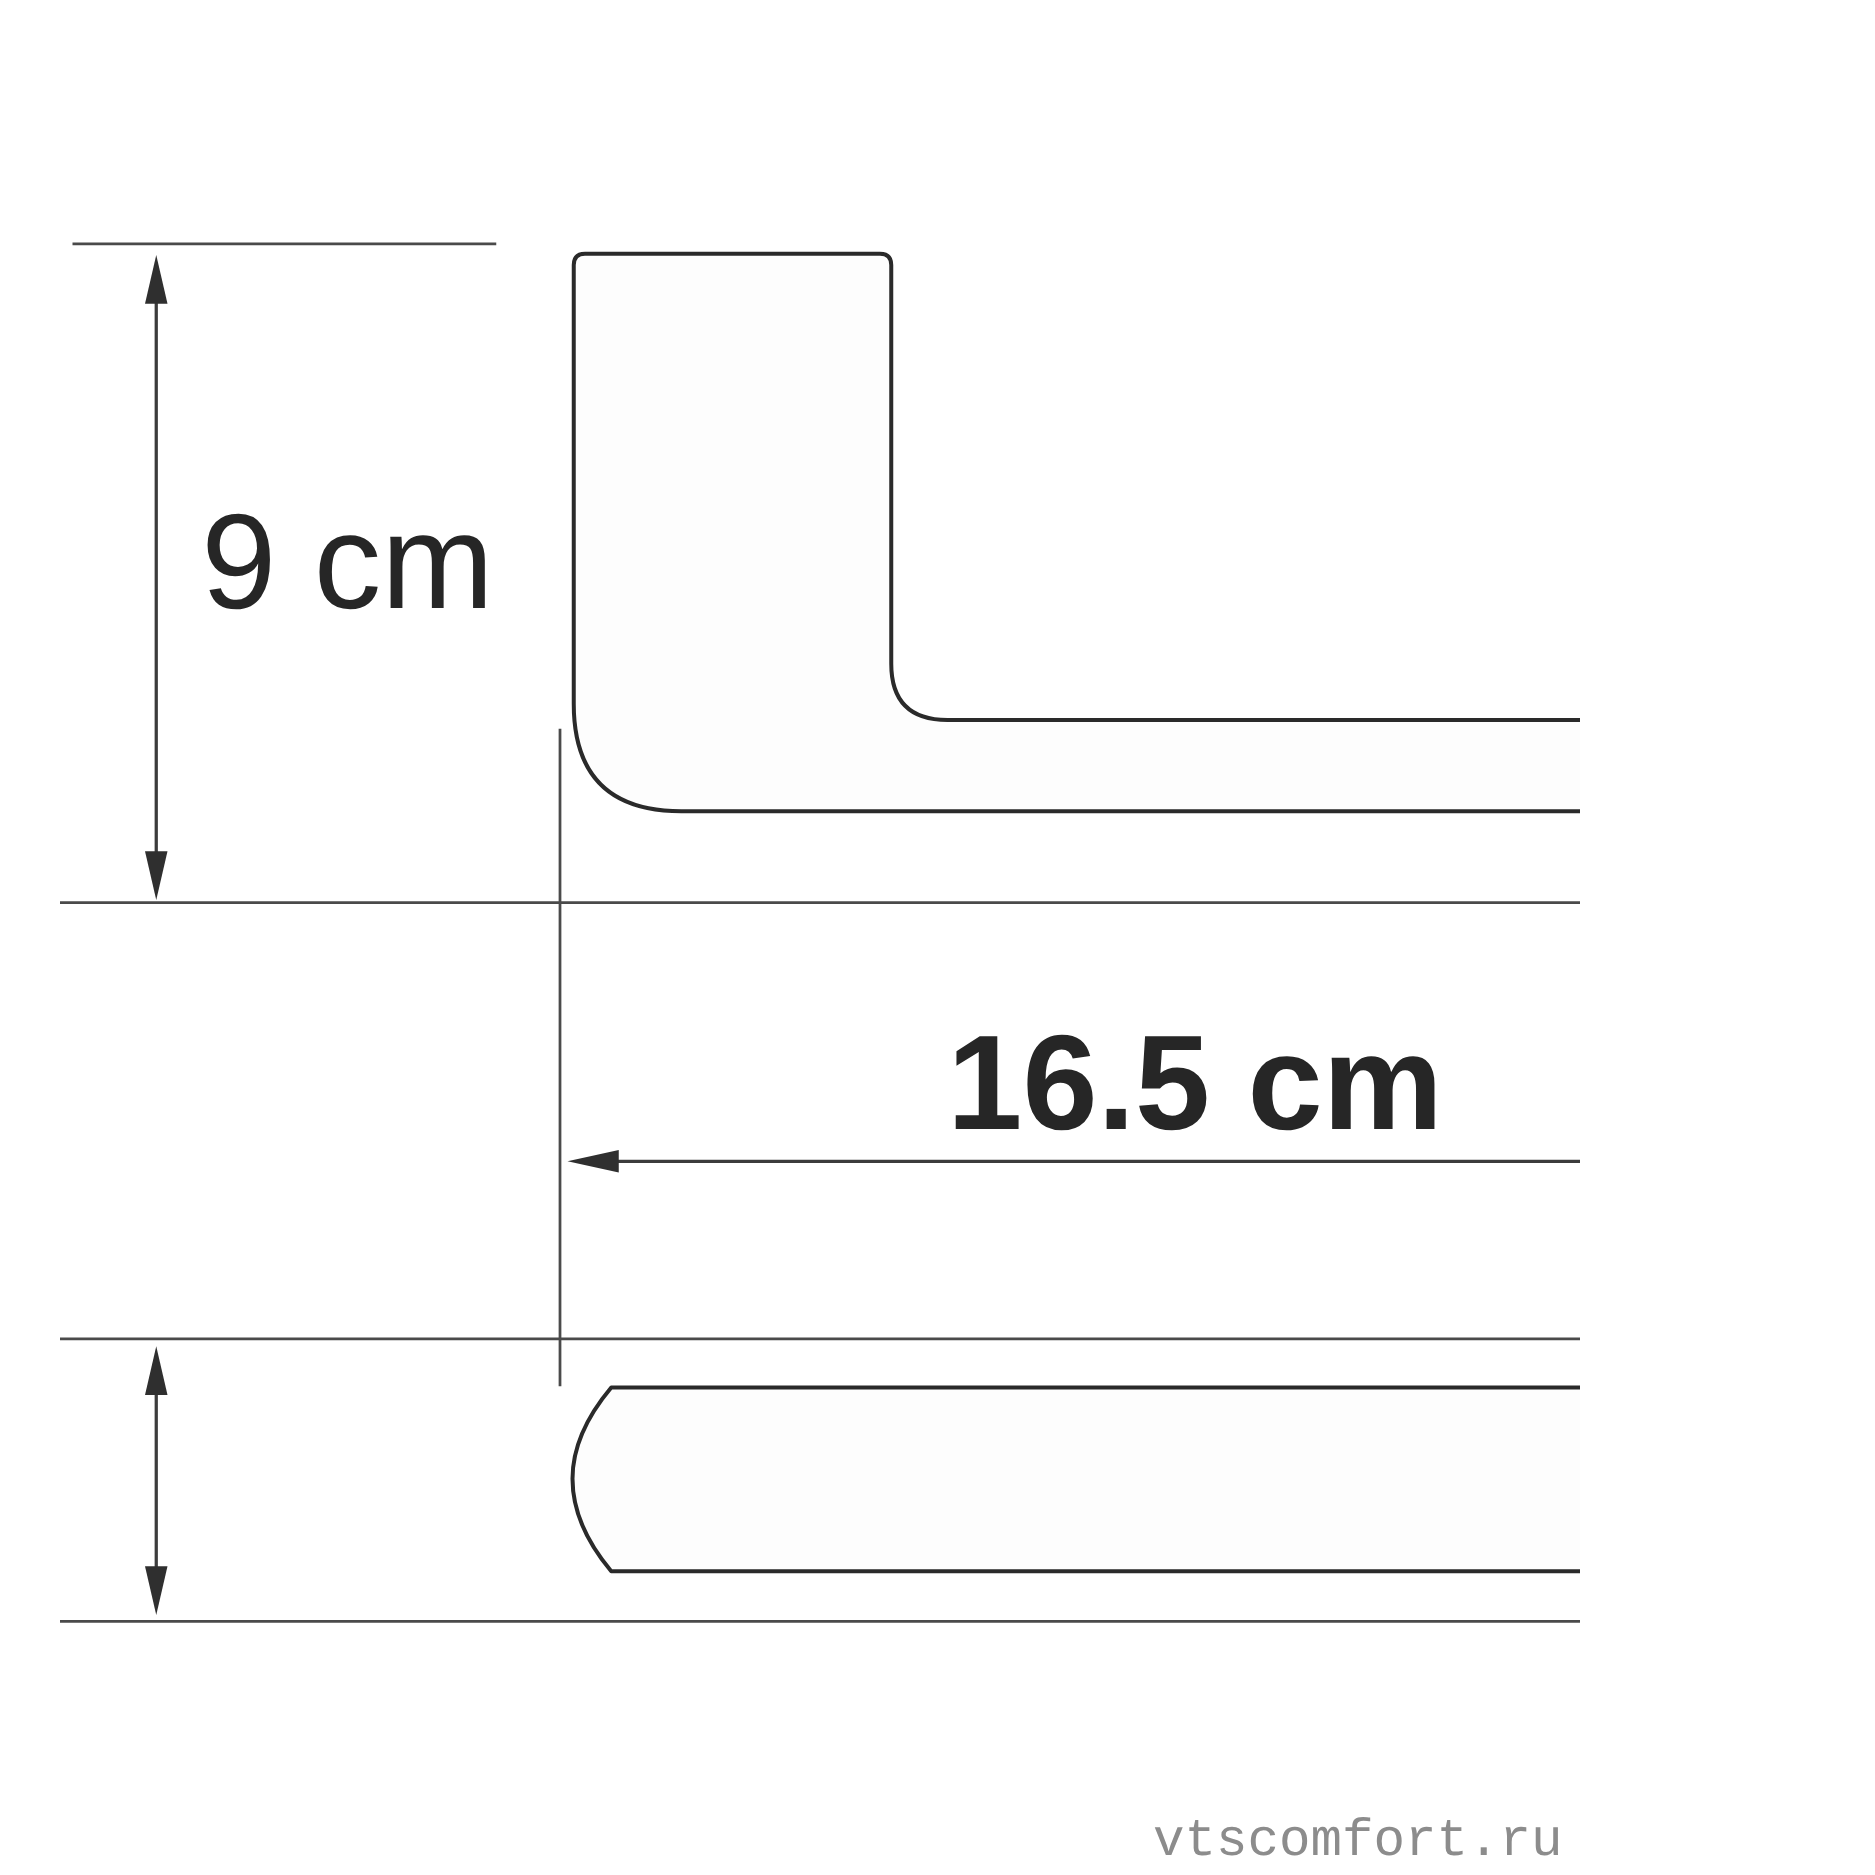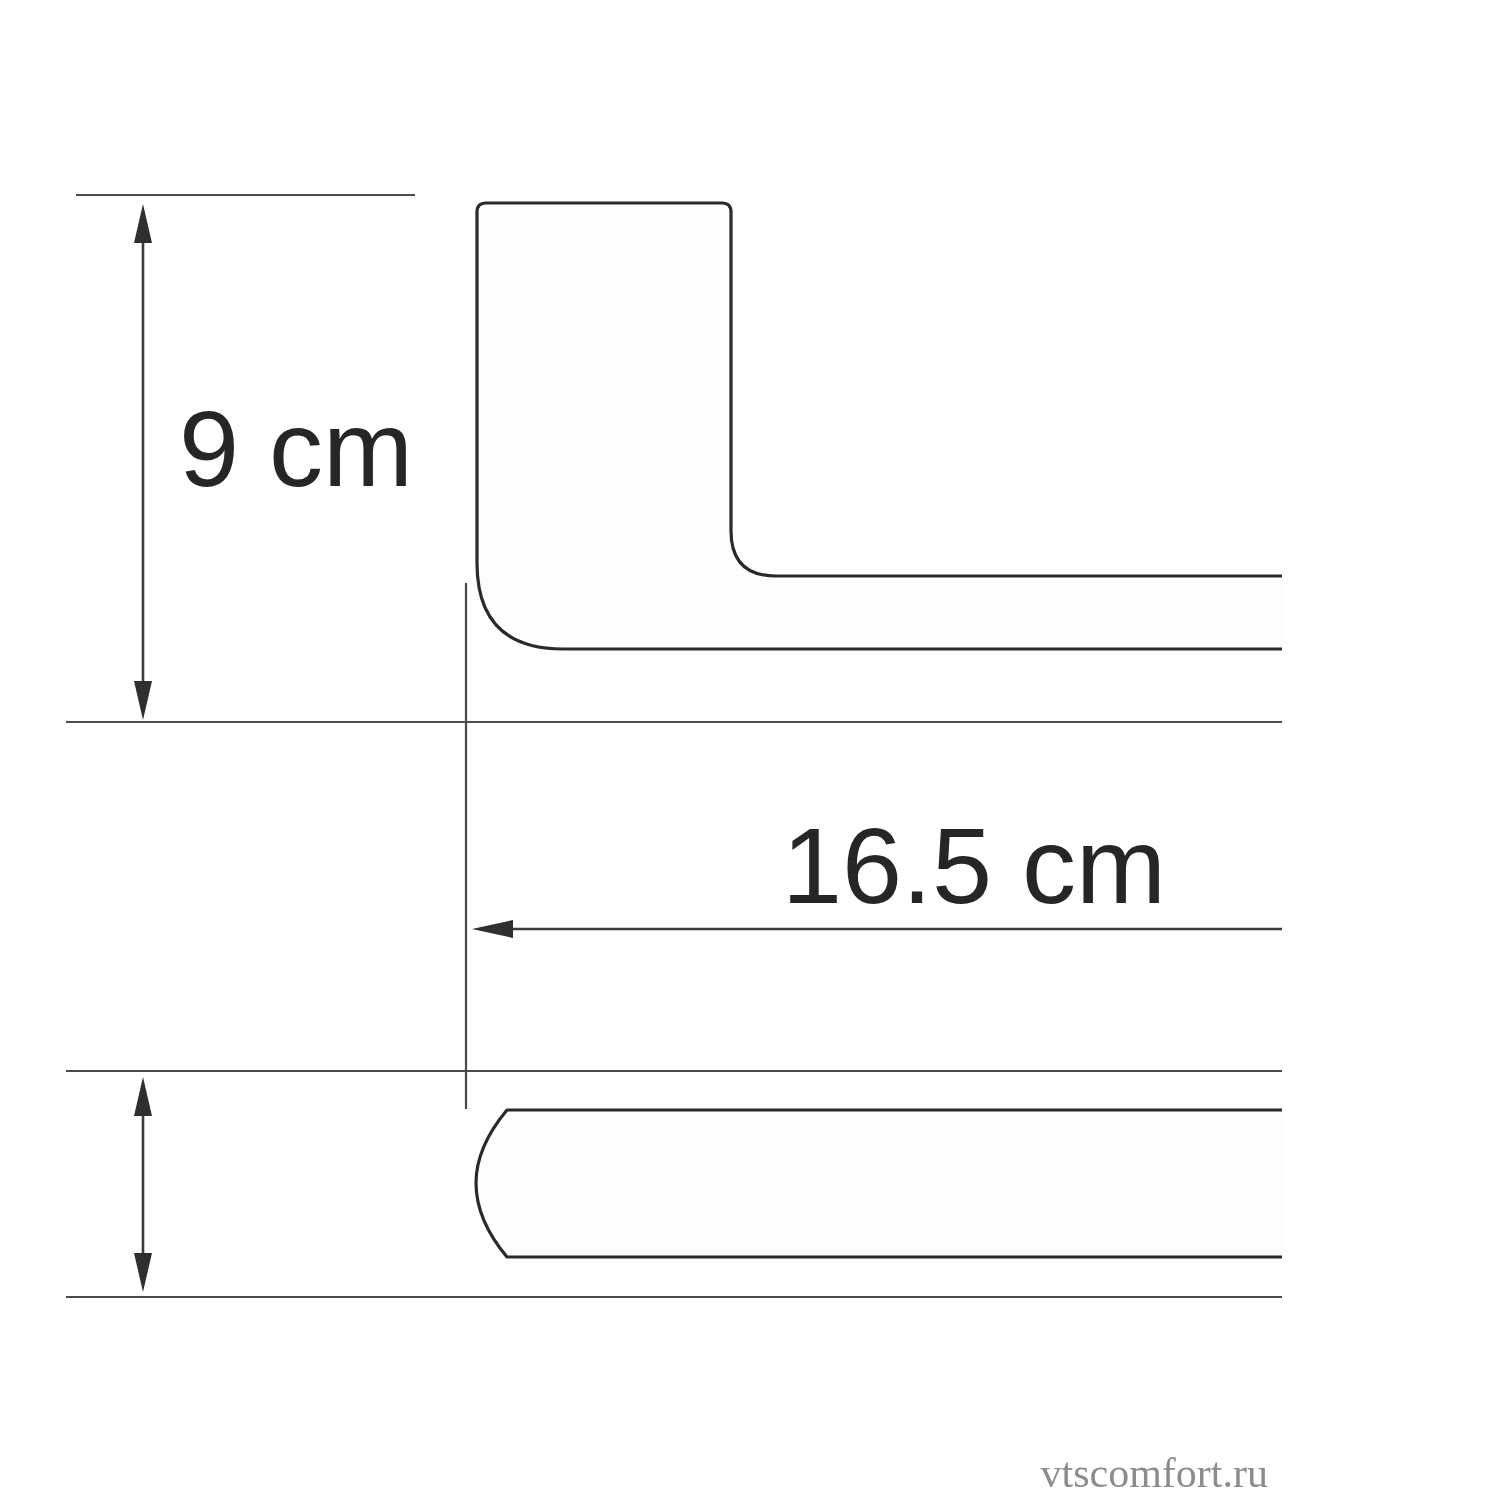--- a/index.html
+++ b/index.html
@@ -2,40 +2,39 @@
 <html><head>
 <meta charset="utf-8">
 <style>
   html,body{margin:0;padding:0;background:#ffffff;}
   .canvas{
     position:relative;
     width:1264px;height:1500px;
     background:#ffffff;
     overflow:hidden;
     font-family:"Liberation Sans", sans-serif;
-    margin-left:18px;
   }
   .canvas svg{position:absolute;left:0;top:0;}
   .outline{fill:#fdfdfd;stroke:#2a2a2a;stroke-width:3.2;stroke-linejoin:round;}
   .cap-edge{stroke:#2a2a2a;stroke-width:5.5;}
   .dimline{stroke:#3c3c3c;stroke-width:2.6;fill:none;}
   .extline{stroke:#4a4a4a;stroke-width:2.2;fill:none;}
   .arrowhead{fill:#2f2f2f;stroke:none;}
   .dim-label{
     position:absolute;
     font-size:108px;
     line-height:1;
     color:#262626;
     white-space:nowrap;
     transform:translateX(-50%);
     letter-spacing:0px;
   }
   .watermark{
     position:absolute;
-    font-family:Liberation Serif, serif;
+    font-family:Liberation Mono, monospace;
     font-size:42px;
     line-height:1;
     color:#8c8c8c;
     right:14px;
     top:1452px;
     white-space:nowrap;
   }
 </style>
 </head>
 <body>
@@ -78,17 +77,17 @@
       <line class="extline" x1="48" y1="1071" x2="1375" y2="1071"></line>
       <line class="extline" x1="48" y1="1297" x2="1390" y2="1297"></line>
       <line class="dimline" x1="125" y1="1085" x2="125" y2="1284"></line>
       <polygon class="arrowhead" points="125,1077 116,1116 134,1116"></polygon>
       <polygon class="arrowhead" points="125,1292 116,1253 134,1253"></polygon>
     </g>
   </svg>
 
   <div class="dim-label" style="left:278px; top:395px;">9 cm</div>
 
-  <div class="dim-label" style="left:956px; top:812px;">16.5 cm</div>
+  <div class="dim-label" style="left:956px; top:812px;font-weight:bold;">16.5 cm</div>
 
 
   <div class="watermark">vtscomfort.ru</div>
 </div>
 
 </body></html>

